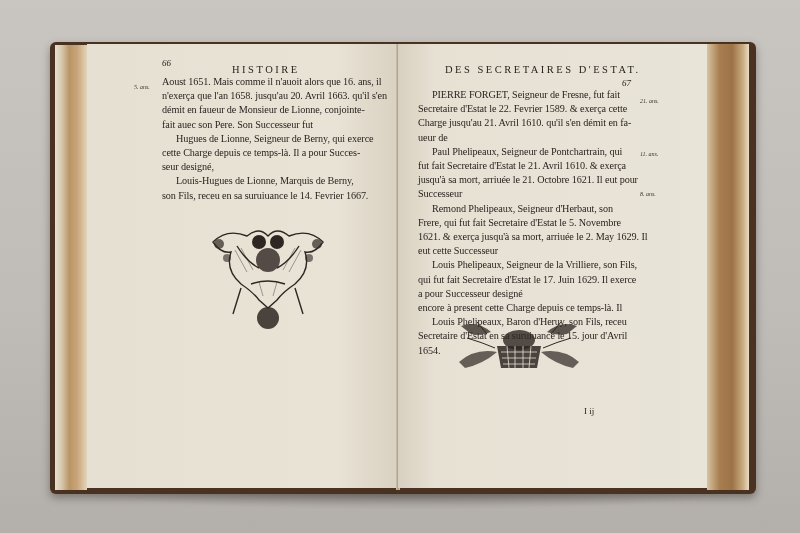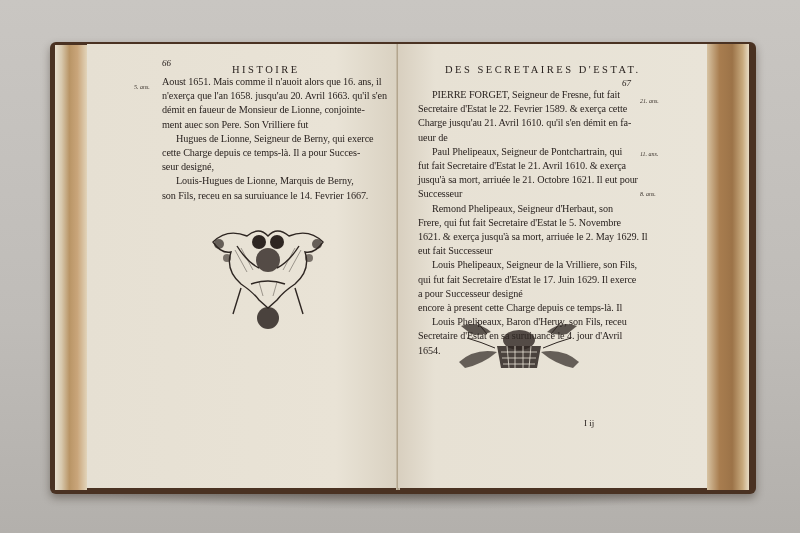--- a/index.html
+++ b/index.html
@@ -54,21 +54,21 @@
 
 <div class="page left"></div>
 <div class="pnum" style="left:162px;top:58px;">66</div>
 <div class="header" style="left:232px;top:64px;">HISTOIRE</div>
 <div class="margin-note" style="left:134px;top:84px;">5. ans.</div>
 
 <div class="text" style="left:162px;top:75px;width:230px;">
   <span class="line">Aoust 1651. Mais comme il n'auoit alors que 16. ans, il</span>
   <span class="line">n'exerça que l'an 1658. jusqu'au 20. Avril 1663. qu'il s'en</span>
   <span class="line">démit en faueur de Monsieur de Lionne, conjointe-</span>
-  <span class="line">ment auec son Pere. Son Vrilliere fut</span>
+  <span class="line">fait auec son Pere. Son Successeur fut</span>
   <span class="line indent">Hugues de Lionne, Seigneur de Berny, qui exerce</span>
   <span class="line">cette Charge depuis ce temps-là. Il a pour Succes-</span>
   <span class="line">seur designé,</span>
   <span class="line indent">Louis-Hugues de Lionne, Marquis de Berny,</span>
   <span class="line">son Fils, receu en sa suruiuance le 14. Fevrier 1667.</span>
 </div>
 
 <svg class="ornament" style="left:207px;top:222px;" width="122" height="112" viewBox="0 0 122 112">
   <g fill="none" stroke="#2e2622" stroke-width="1.4">
     <path d="M6 20 Q20 6 40 14 Q52 4 61 14 Q70 4 82 14 Q102 6 116 20 Q108 32 98 30 Q104 48 88 62 Q76 70 70 78 L61 86 L52 78 Q46 70 34 62 Q18 48 24 30 Q14 32 6 20 Z"></path>
@@ -105,27 +105,27 @@
   <span class="line">Secretaire d'Estat le 22. Fevrier 1589. &amp; exerça cette</span>
   <span class="line">Charge jusqu'au 21. Avril 1610. qu'il s'en démit en fa-</span>
   <span class="line">ueur de</span>
   <span class="line indent">Paul Phelipeaux, Seigneur de Pontchartrain, qui</span>
   <span class="line">fut fait Secretaire d'Estat le 21. Avril 1610. &amp; exerça</span>
   <span class="line">jusqu'à sa mort, arriuée le 21. Octobre 1621. Il eut pour</span>
   <span class="line">Successeur</span>
   <span class="line indent">Remond Phelipeaux, Seigneur d'Herbaut, son</span>
   <span class="line">Frere, qui fut fait Secretaire d'Estat le 5. Novembre</span>
   <span class="line">1621. &amp; exerça jusqu'à sa mort, arriuée le 2. May 1629. Il</span>
-  <span class="line">eut fait Successeur</span>
+  <span class="line">eut cette Successeur</span>
   <span class="line indent">Louis Phelipeaux, Seigneur de la Vrilliere, son Fils,</span>
   <span class="line">qui fut fait Secretaire d'Estat le 17. Juin 1629. Il exerce</span>
   <span class="line">a pour Successeur designé</span>
   <span class="line">encore à present cette Charge depuis ce temps-là. Il</span>
   <span class="line indent">Louis Phelipeaux, Baron d'Heruy, son Fils, receu</span>
-  <span class="line">Secretaire d'Estat en sa suruiuance le 4. jour d'Avril</span>
+  <span class="line">Secretaire d'Estat en sa suruiuance le 15. jour d'Avril</span>
   <span class="line">1654.</span>
 </div>
 
 <svg class="ornament" style="left:457px;top:318px;" width="124" height="56" viewBox="0 0 124 56">
   <g fill="#2e2622">
     <path d="M40 28 L84 28 L80 50 L44 50 Z" opacity="0.85"></path>
     <ellipse cx="62" cy="22" rx="16" ry="10" opacity="0.8"></ellipse>
     <path d="M4 8 Q20 2 34 14 Q24 18 14 16 Z" opacity="0.75"></path>
     <path d="M120 8 Q104 2 90 14 Q100 18 110 16 Z" opacity="0.75"></path>
     <path d="M2 44 Q18 30 40 34 Q26 46 8 50 Z" opacity="0.7"></path>
@@ -133,13 +133,13 @@
   </g>
   <g stroke="#e7e1d4" stroke-width="0.8">
     <path d="M44 34 L80 34 M45 40 L79 40 M46 46 L78 46"></path>
     <path d="M50 28 L52 50 M58 28 L58 50 M66 28 L66 50 M74 28 L72 50"></path>
   </g>
   <g stroke="#2e2622" stroke-width="1" fill="none">
     <path d="M10 20 Q24 24 38 30 M114 20 Q100 24 86 30 M20 4 L30 16 M104 4 L94 16"></path>
   </g>
 </svg>
 
-<div class="sig" style="left:584px;top:418px;text-align:center;">I ij</div>
+<div class="sig" style="left:584px;top:406px;text-align:center;">I ij</div>
 
 </body></html>

